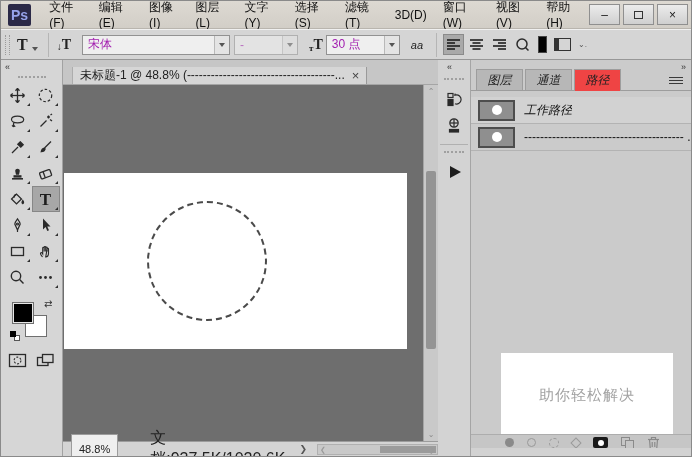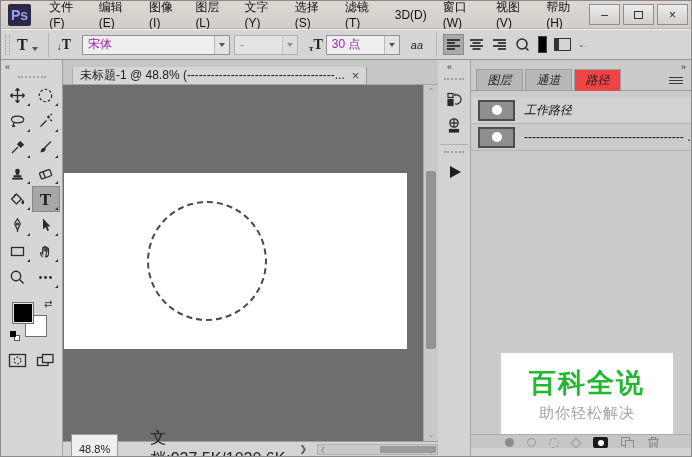--- a/index.html
+++ b/index.html
@@ -483,21 +483,20 @@
           <div class="pthumb"></div>
           <span class="pname work">工作路径</span>
         </div>
         <div class="path-row">
           <div class="pthumb"></div>
           <span class="pname">---------------------------------------- ...</span>
         </div>
       </div>
 
       <div class="watermark">
-        <span class="wm-title" id="wm-title" style="color: rgb(33, 184, 50);">百科全说</span>
         <span class="wm-sub">助你轻松解决</span>
       </div>
 
       <div class="pbottom">
         <span class="pb-icon">
             <span class="dot-fill"></span>
           </span>
         <span class="pb-icon">
             <span class="dot-line"></span>
           </span>

